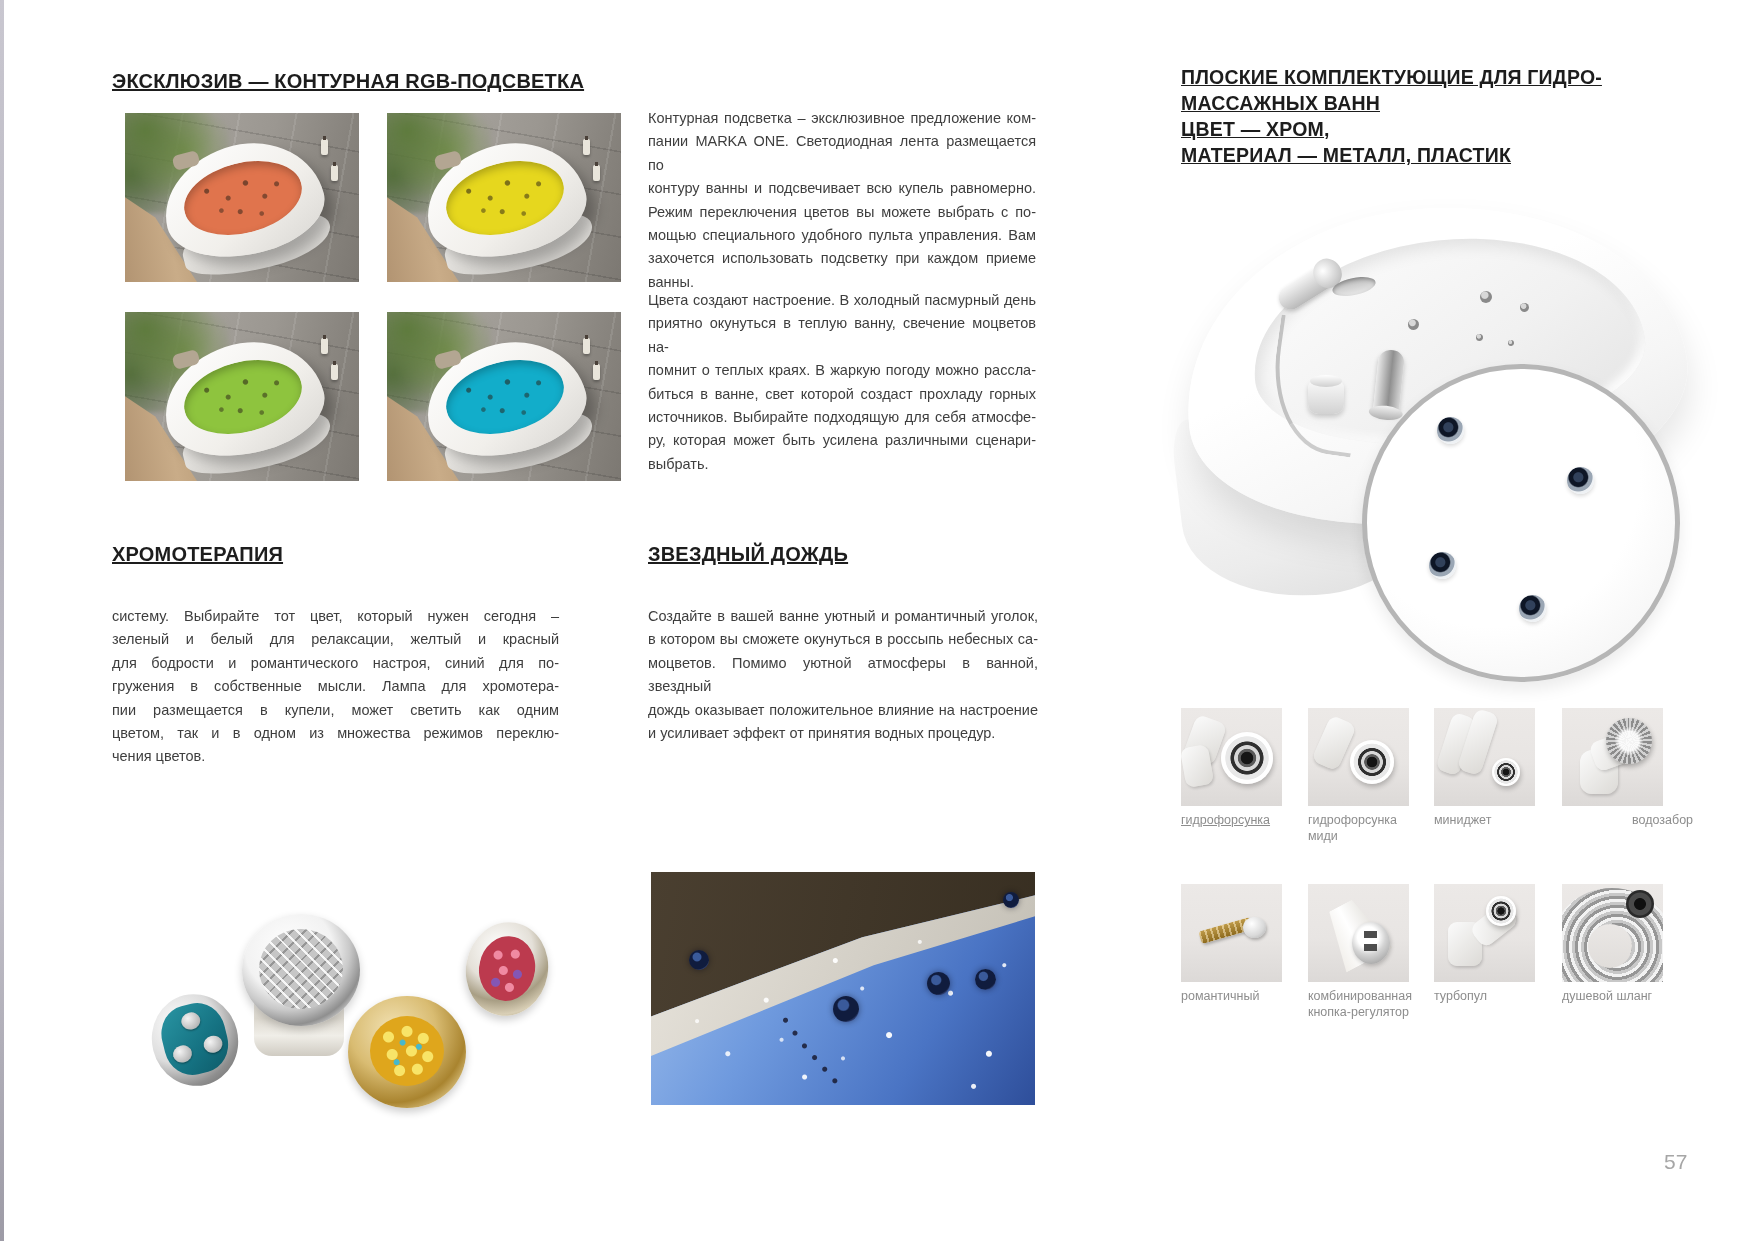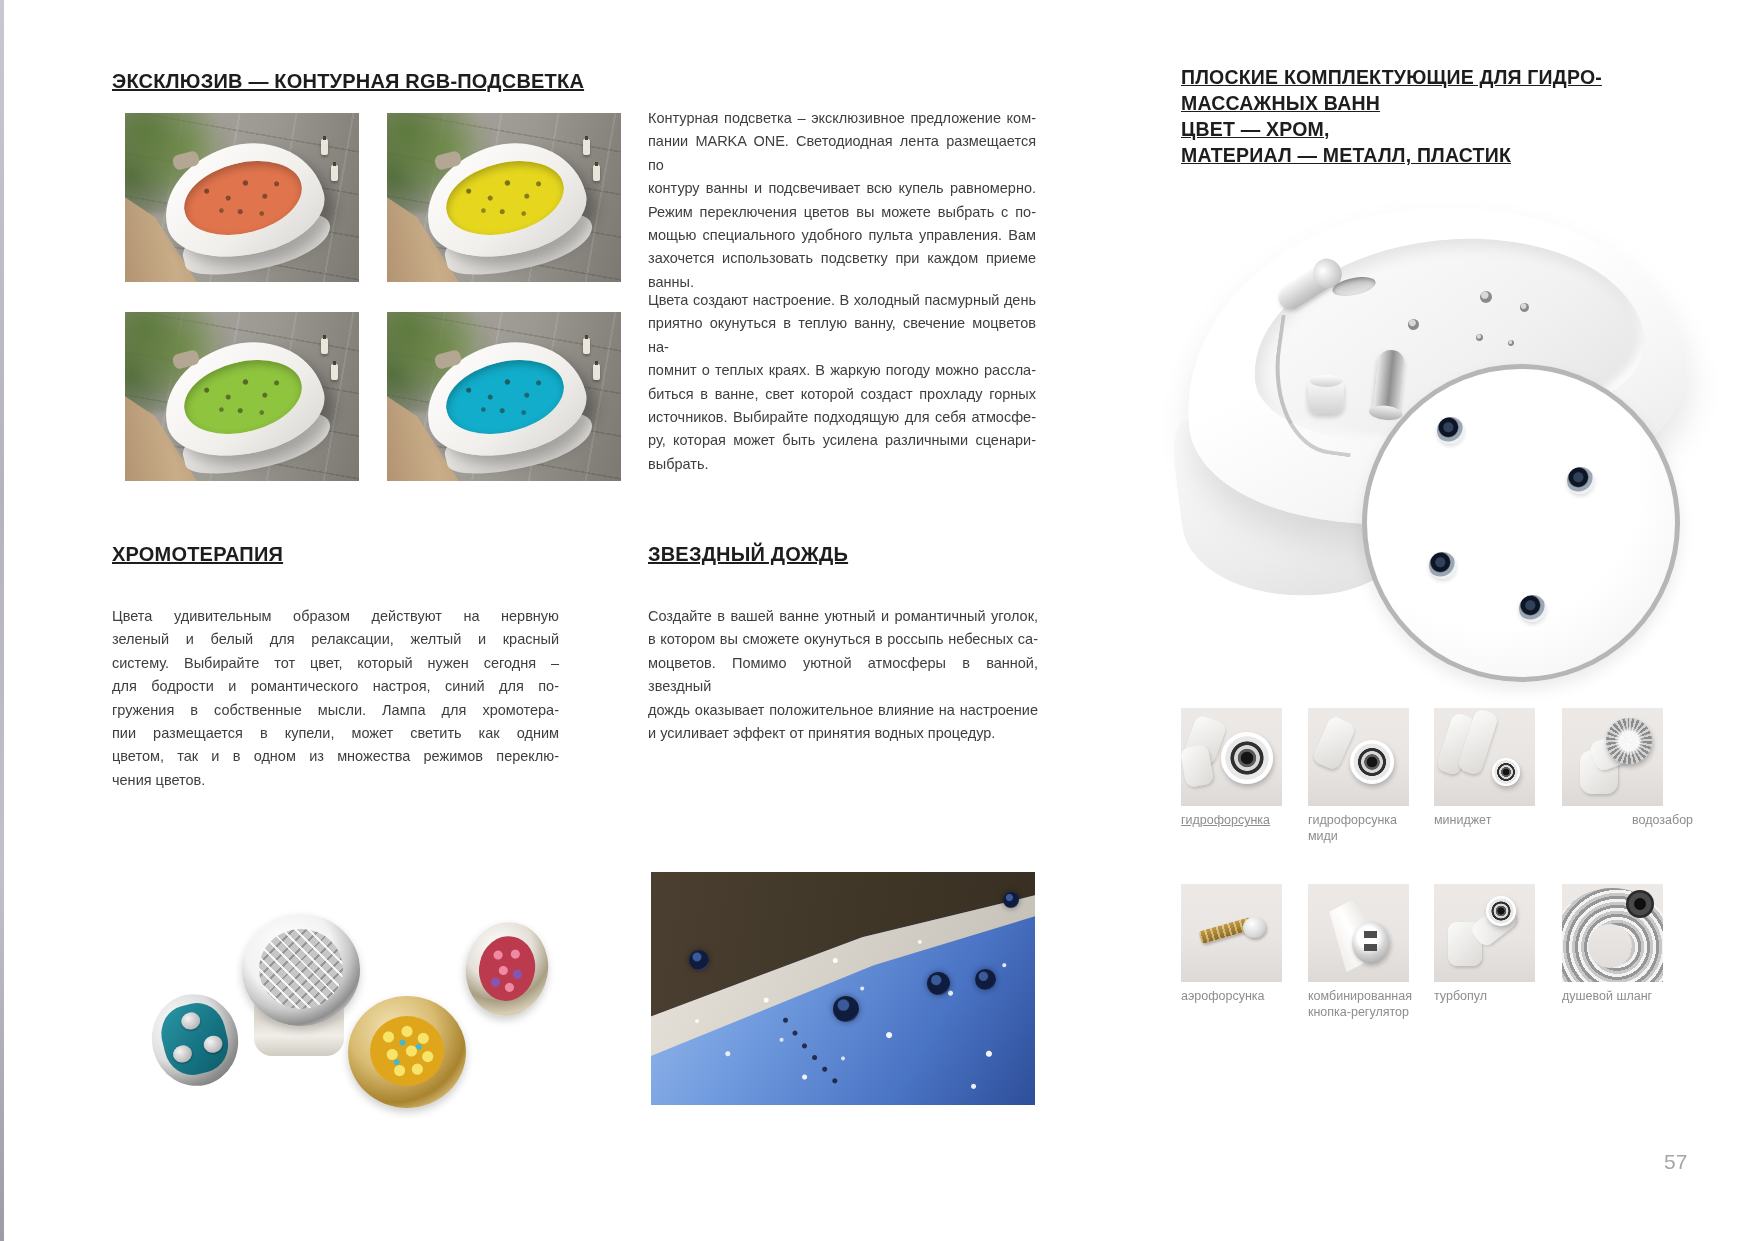--- a/index.html
+++ b/index.html
@@ -318,23 +318,22 @@
   <div class="para jpara" style="left:648px; top:289px; width:388px;">
       <div class="tline">Цвета создают настроение. В холодный пасмурный день</div>
       <div class="tline">приятно окунуться в теплую ванну, свечение моцветов на-</div>
       <div class="tline">помнит о теплых краях. В жаркую погоду можно рассла-</div>
       <div class="tline">биться в ванне, свет которой создаст прохладу горных</div>
       <div class="tline">источников. Выбирайте подходящую для себя атмосфе-</div>
       <div class="tline">ру, которая может быть усилена различными сценари-</div>
       <div class="tline">выбрать.</div>
     </div>
   <div class="para jpara" style="left:112px; top:605px; width:447px;">
-      <div class="tline">Цвета удивительным образом действуют на нервную</div>
+      <div class="tline">систему. Выбирайте тот цвет, который нужен сегодня –</div>
       <div class="tline">зеленый и белый для релаксации, желтый и красный</div>
-      <div class="tline">систему. Выбирайте тот цвет, который нужен сегодня –</div>
       <div class="tline">для бодрости и романтического настроя, синий для по-</div>
       <div class="tline">гружения в собственные мысли. Лампа для хромотера-</div>
       <div class="tline">пии размещается в купели, может светить как одним</div>
       <div class="tline">цветом, так и в одном из множества режимов переклю-</div>
       <div class="tline">чения цветов.</div>
     </div>
   <div class="para jpara" style="left:648px; top:605px; width:390px;">
       <div class="tline">Создайте в вашей ванне уютный и романтичный уголок,</div>
       <div class="tline">в котором вы сможете окунуться в россыпь небесных са-</div>
       <div class="tline">моцветов. Помимо уютной атмосферы в ванной, звездный</div>
@@ -431,19 +430,19 @@
   <div class="tile" style="left:1562px; top:884px;">
     <span class="coil"></span>
     <span class="coil-hole"></span>
     <span class="coil-nut"></span>
   </div>
 
   <div class="tile-label" style="left:1181px; top:812px;text-decoration:underline;">гидрофорсунка</div>
   <div class="tile-label" style="left:1308px; top:812px;">гидрофорсунка миди</div>
   <div class="tile-label" style="left:1434px; top:812px;">миниджет</div>
   <div class="tile-label" style="left:1632px; top:812px;">водозабор</div>
-  <div class="tile-label" style="left:1181px; top:988px;">аэрофорсунка</div>
+  <div class="tile-label" style="left:1181px; top:988px;">романтичный</div>
   <div class="tile-label" style="left:1308px; top:988px;">комбинированная кнопка-регулятор</div>
   <div class="tile-label" style="left:1434px; top:988px;">турбопул</div>
   <div class="tile-label" style="left:1562px; top:988px;">душевой шланг</div>
 
   <div class="pagenum">57</div>
 </div>
 
 </body></html>

